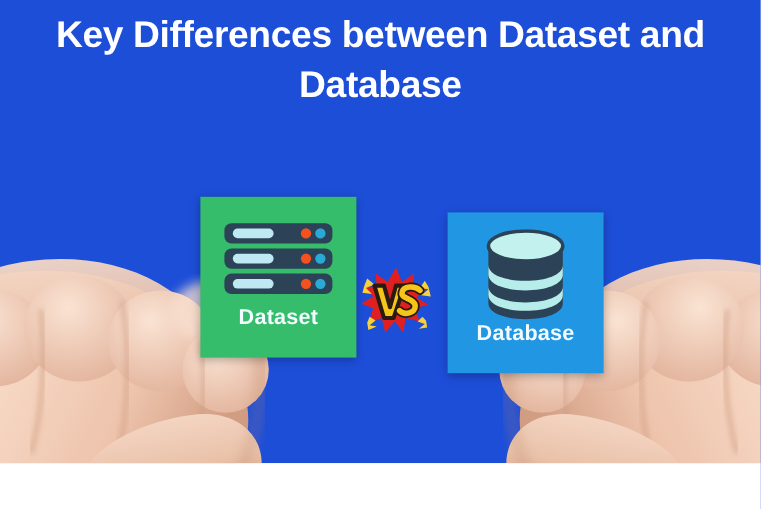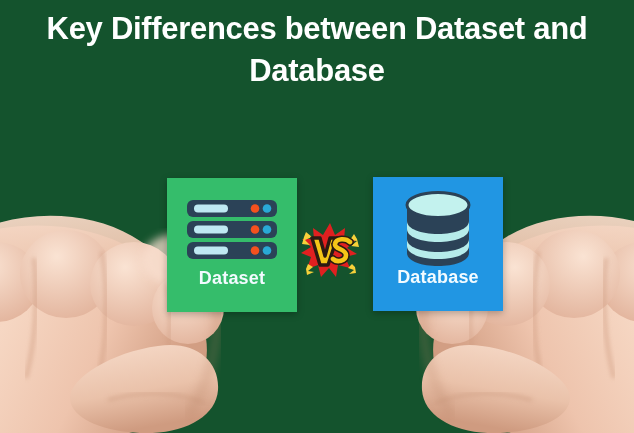--- a/index.html
+++ b/index.html
@@ -3,23 +3,23 @@
 <meta charset="utf-8">
 <style>
   html, body {
     margin: 0;
     padding: 0;
     background: #ffffff;
   }
   #stage {
     position: relative;
     width: 634px;
-    height: 433px;
+    height: 386px;
     overflow: hidden;
-    background: #14532d;
+    background: #1d4ed8;
     font-family: "Liberation Sans", sans-serif;
   }
 
   
   .title-block {
     position: absolute;
     left: 50%;
     transform: translateX(-50%);
     top: 8px;
     width: 760px;
@@ -53,21 +53,21 @@
     position: absolute;
     width: 130px;
     height: 134px;
     z-index: 30;
     display: flex;
     flex-direction: column;
     align-items: center;
     justify-content: flex-start;
     box-shadow: 0 2px 7px rgba(0,0,0,0.28);
   }
-  .card-dataset  { left: 167px; top: 178px; background: #35bd6b; }
+  .card-dataset  { left: 167px; top: 164px; background: #35bd6b; }
   .card-database { left: 373px; top: 177px; background: #2196e3; }
 
   .card-icon {
     margin-top: 16px;
     height: 72px;
     display: flex;
     align-items: center;
     justify-content: center;
   }
   .card-label {

